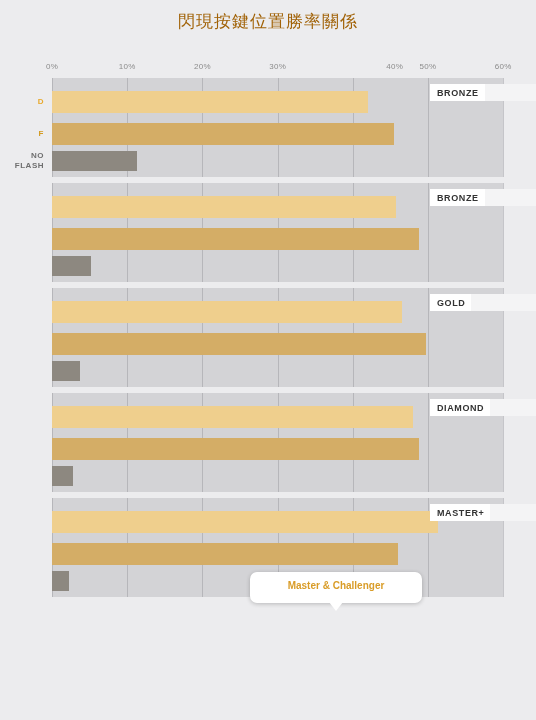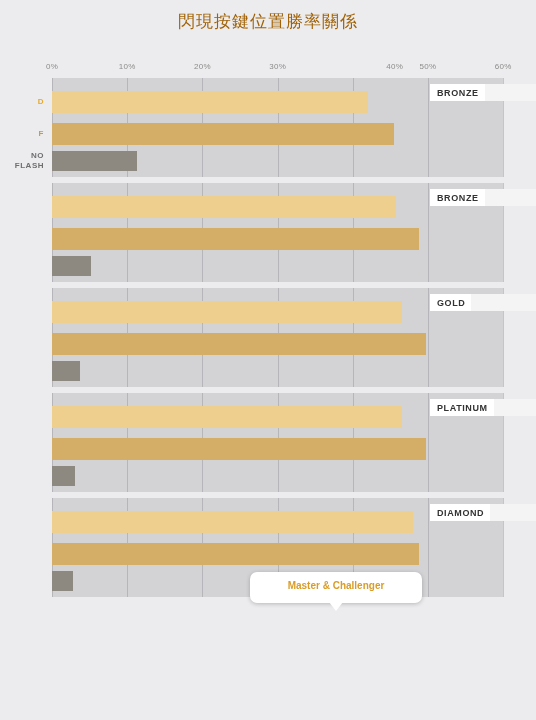--- a/index.html
+++ b/index.html
@@ -180,45 +180,45 @@
         <div class="gridlines">
           <div class="gridline" style="left: 52px;"></div>
           <div class="gridline" style="left: 127.2px;"></div>
           <div class="gridline" style="left: 202.4px;"></div>
           <div class="gridline" style="left: 277.6px;"></div>
           <div class="gridline" style="left: 352.8px;"></div>
           <div class="gridline" style="left: 428px;"></div>
           <div class="gridline" style="left: 503.2px;"></div>
         </div>
         <div class="bars">
-          <div class="bar r0" style="width: 350.432px;"></div>
-          <div class="bar r1" style="width: 374.496px;"></div>
-          <div class="bar r2" style="width: 23.312px;"></div>
-        </div>
-        <div class="panel-label-fill"></div>
-        <div class="panel-label">PLATINUM</div>
-      </div>
-      <div class="panel">
-        <div class="panel-bg"></div>
-        <div class="gridlines">
-          <div class="gridline" style="left: 52px;"></div>
-          <div class="gridline" style="left: 127.2px;"></div>
-          <div class="gridline" style="left: 202.4px;"></div>
-          <div class="gridline" style="left: 277.6px;"></div>
-          <div class="gridline" style="left: 352.8px;"></div>
-          <div class="gridline" style="left: 428px;"></div>
-          <div class="gridline" style="left: 503.2px;"></div>
-        </div>
-        <div class="bars">
           <div class="bar r0" style="width: 360.96px;"></div>
           <div class="bar r1" style="width: 366.976px;"></div>
           <div class="bar r2" style="width: 21.056px;"></div>
         </div>
         <div class="panel-label-fill"></div>
         <div class="panel-label">DIAMOND</div>
+      </div>
+      <div class="panel">
+        <div class="panel-bg"></div>
+        <div class="gridlines">
+          <div class="gridline" style="left: 52px;"></div>
+          <div class="gridline" style="left: 127.2px;"></div>
+          <div class="gridline" style="left: 202.4px;"></div>
+          <div class="gridline" style="left: 277.6px;"></div>
+          <div class="gridline" style="left: 352.8px;"></div>
+          <div class="gridline" style="left: 428px;"></div>
+          <div class="gridline" style="left: 503.2px;"></div>
+        </div>
+        <div class="bars">
+          <div class="bar r0" style="width: 385.776px;"></div>
+          <div class="bar r1" style="width: 345.92px;"></div>
+          <div class="bar r2" style="width: 17.296px;"></div>
+        </div>
+        <div class="panel-label-fill"></div>
+        <div class="panel-label">MASTER+</div>
       </div>
     </div>
 
   <div class="tooltip">
     <div class="t-title">Master &amp; Challenger</div>
     <div class="t-arrow"></div>
   </div>
 
 </div>
 

